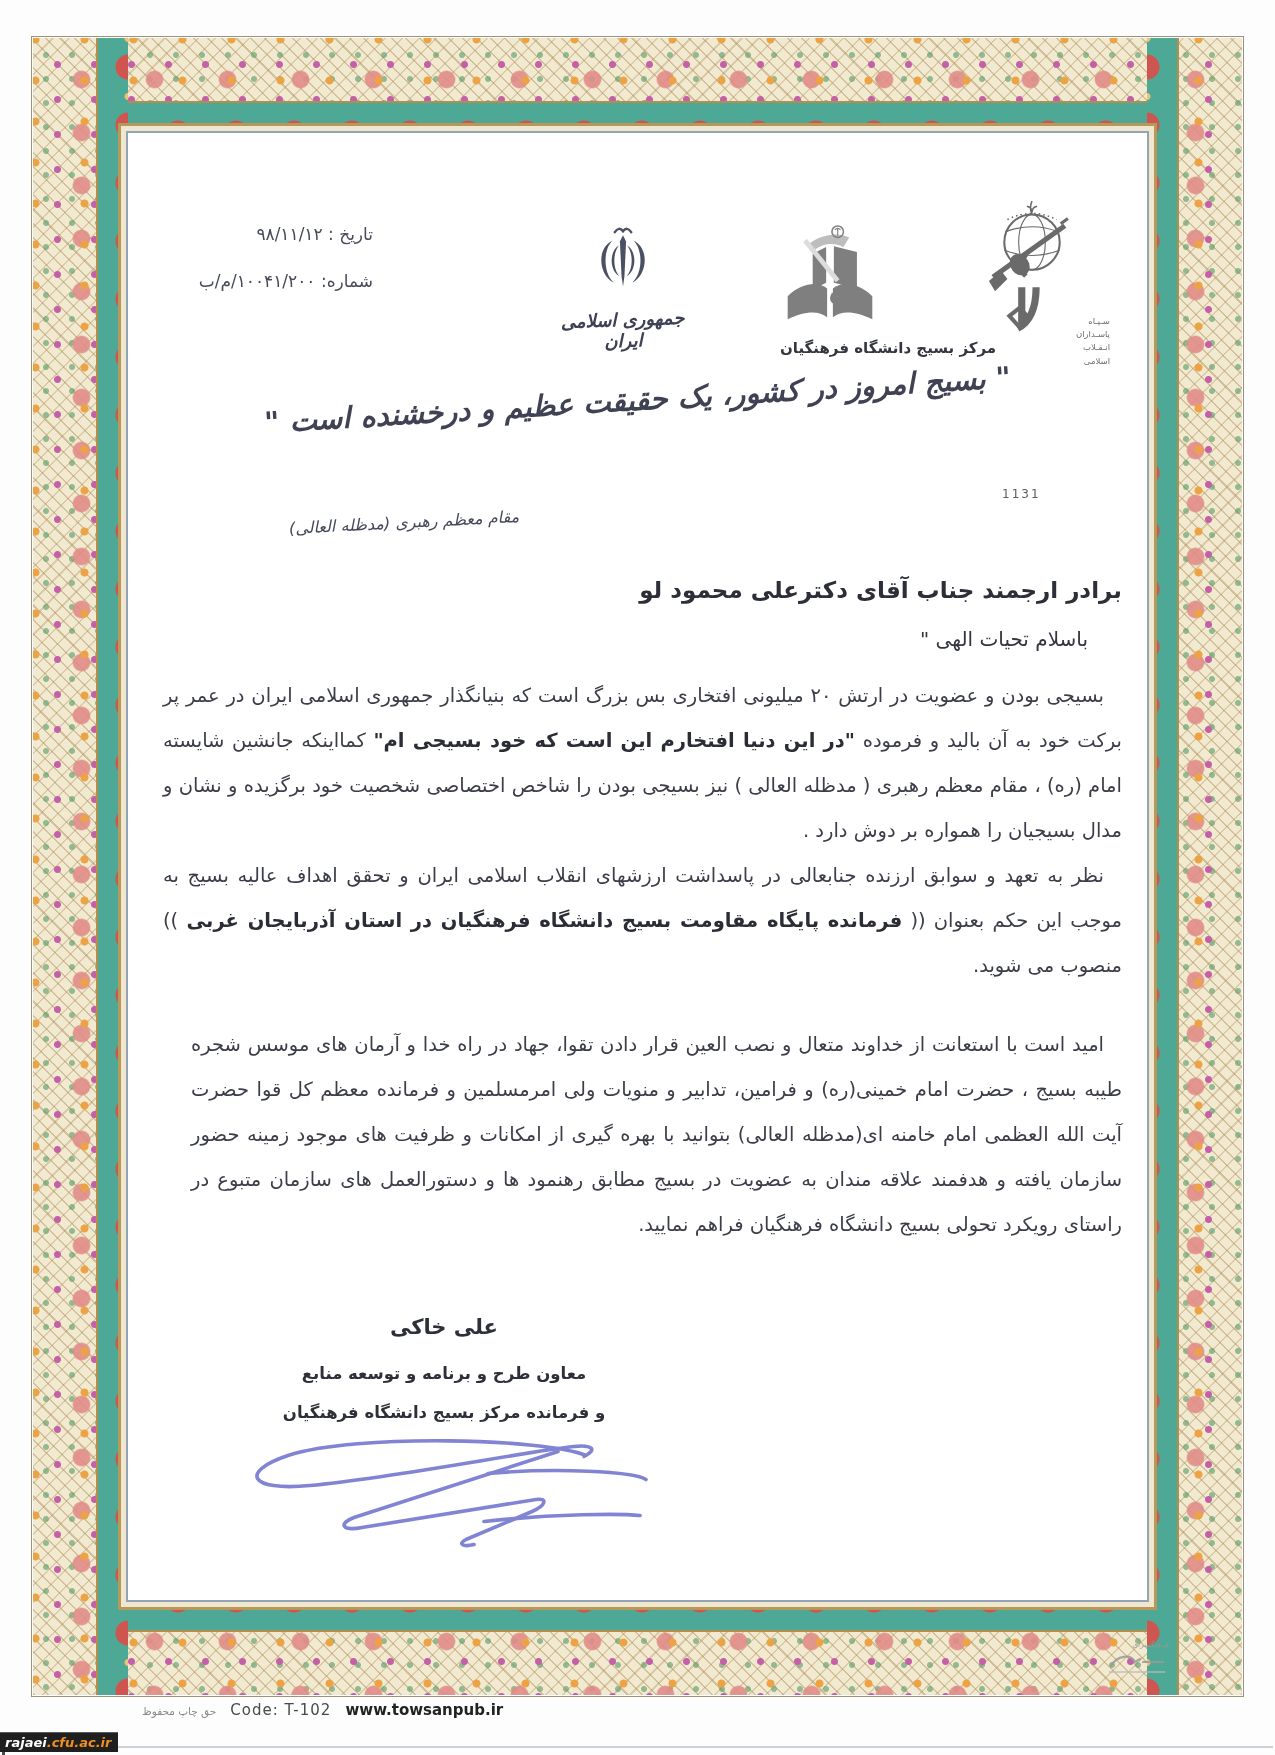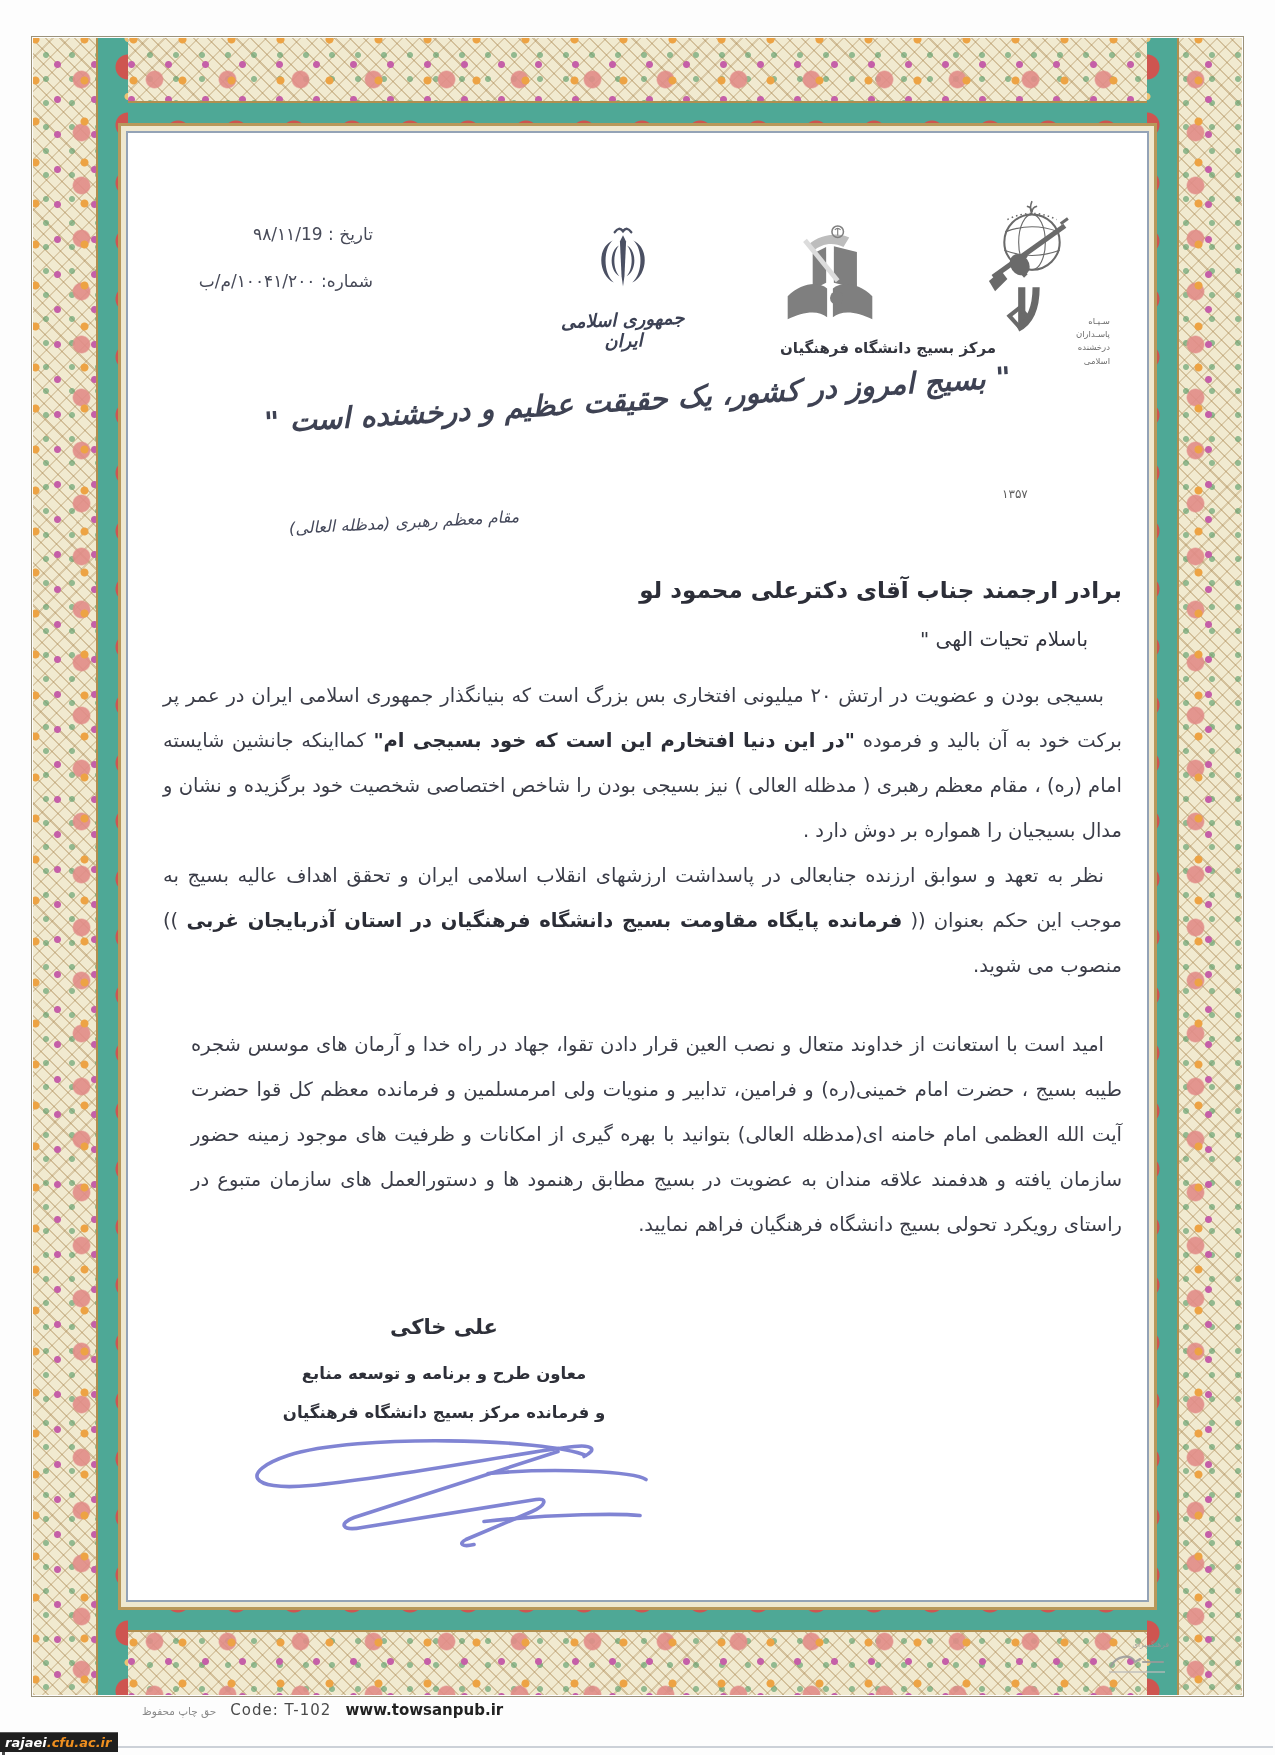--- a/index.html
+++ b/index.html
@@ -123,21 +123,21 @@
 
   <div class="orn orn-top"></div>
   <div class="orn orn-bottom"></div>
   <div class="orn orn-left"></div>
   <div class="orn orn-right"></div>
   <div class="outer-line"></div>
 
   <div class="panel">
 
     <div class="meta">
-      <div>تاریخ : ۹۸/۱۱/19</div>
+      <div>تاریخ : ۹۸/۱۱/۱۲</div>
       <div>شماره: ۱۰۰۴۱/۲۰۰/م/ب</div>
     </div>
 
     <div class="emblem-iran">
       <svg width="66" height="76" viewBox="0 0 64 74">
         <g fill="#4b5063">
           <path d="M32 10 L35 16 L33.4 50 L32 60 L30.6 50 L29 16 Z"></path>
           <path d="M22 15 C12.5 23 12.5 47 23 56 C8 49 6 22 22 15 Z"></path>
           <path d="M28 20 C22 27 22 43 28.5 50 C18.5 44.5 18.5 25 28 20 Z"></path>
           <path d="M42 15 C51.5 23 51.5 47 41 56 C56 49 58 22 42 15 Z"></path>
@@ -178,24 +178,24 @@
           <path d="M50 56 q-9 12 0 21" stroke-width="5"></path>
           <path d="M46 88 L46 126 M60 88 C60 108 54 122 42 128" stroke-width="7"></path>
           <path d="M34 116 l10 -8 l9 10 l-10 8 z" stroke-width="4"></path>
         </g>
         <path d="M14 82 L26 72 L32 80 L20 92 Z" fill="#6a6a6a"></path>
         <ellipse cx="44" cy="66" rx="9" ry="11" fill="#6a6a6a" transform="rotate(-35 44 66)"></ellipse>
       </svg>
       <div class="sepah-lines">
         <div>سـپـاه</div>
         <div>پاسـداران</div>
-        <div>درخشنده</div>
+        <div>انـقـلاب</div>
         <div>اسلامی</div>
       </div>
-      <div class="sepah-year">۱۳۵۷</div>
+      <div class="sepah-year">1131</div>
     </div>
 
     <div class="quote">" بسیج امروز در کشور، یک حقیقت عظیم و درخشنده است "</div>
     <div class="quote-attrib">مقام معظم رهبری (مدظله العالی)</div>
 
     <div class="letter-body">
       <div class="addressee">برادر ارجمند جناب آقای دکترعلی محمود لو</div>
       <div class="salutation">باسلام تحیات الهی "</div>
       <p class="para"><span>بسیجی بودن و عضویت در ارتش ۲۰ میلیونی افتخاری بس بزرگ است که بنیانگذار جمهوری اسلامی ایران در عمر پر برکت خود به آن بالید و فرموده </span><span class="b">"در این دنیا افتخارم این است که خود بسیجی ام"</span><span> کمااینکه جانشین شایسته امام (ره) ، مقام معظم رهبری ( مدظله العالی ) نیز بسیجی بودن را شاخص اختصاصی شخصیت خود برگزیده و نشان و مدال بسیجیان را همواره بر دوش دارد .</span></p>
       <p class="para"><span>نظر به تعهد و سوابق ارزنده جنابعالی در پاسداشت ارزشهای انقلاب اسلامی ایران و تحقق اهداف عالیه بسیج به موجب این حکم بعنوان (( </span><span class="b">فرمانده پایگاه مقاومت بسیج دانشگاه فرهنگیان در استان آذربایجان غربی</span><span> )) منصوب می شوید.</span></p>

